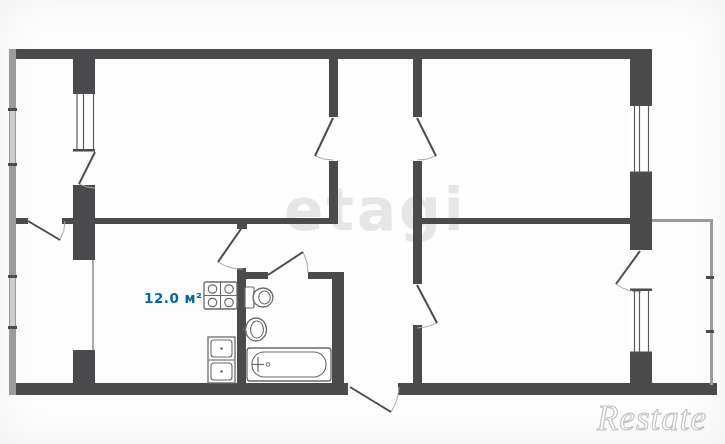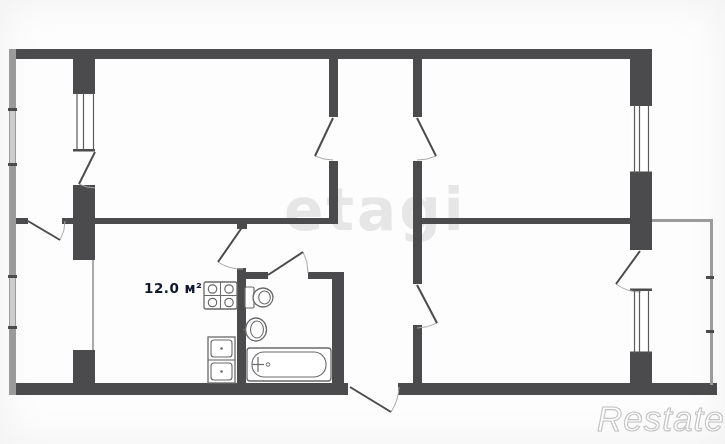--- a/index.html
+++ b/index.html
@@ -12,28 +12,28 @@
     font-family:"DejaVu Sans", sans-serif;
   }
   .wm-center{
     position:absolute;left:284px;top:176px;z-index:0;
     font-family:"DejaVu Sans", sans-serif;
     font-weight:700;font-size:58px;letter-spacing:3px;
     color:#e6e6e6;user-select:none;white-space:nowrap;
   }
   .plan-svg{position:absolute;left:0;top:0;z-index:1;}
   .area-label{
-    position:absolute;left:144px;top:280px;z-index:2;
+    position:absolute;left:144px;top:290px;z-index:2;
     font-family:"DejaVu Sans", sans-serif;
     font-size:13.5px;font-weight:600;letter-spacing:0.5px;
-    color:#0f172a;white-space:nowrap;
+    color:#0369a1;white-space:nowrap;
   }
   .wm-corner{
     position:absolute;left:597px;top:399px;z-index:2;
-    font-family:Liberation Sans, sans-serif;
+    font-family:Liberation Serif, serif;
     font-style:italic;font-size:35px;letter-spacing:1px;
     color:#ffffff;
     -webkit-text-stroke:1.1px #c3c3c3;
     text-shadow:0 0 1px #cfcfcf;
     white-space:nowrap;user-select:none;
   }
 </style>
 </head>
 <body>
 

